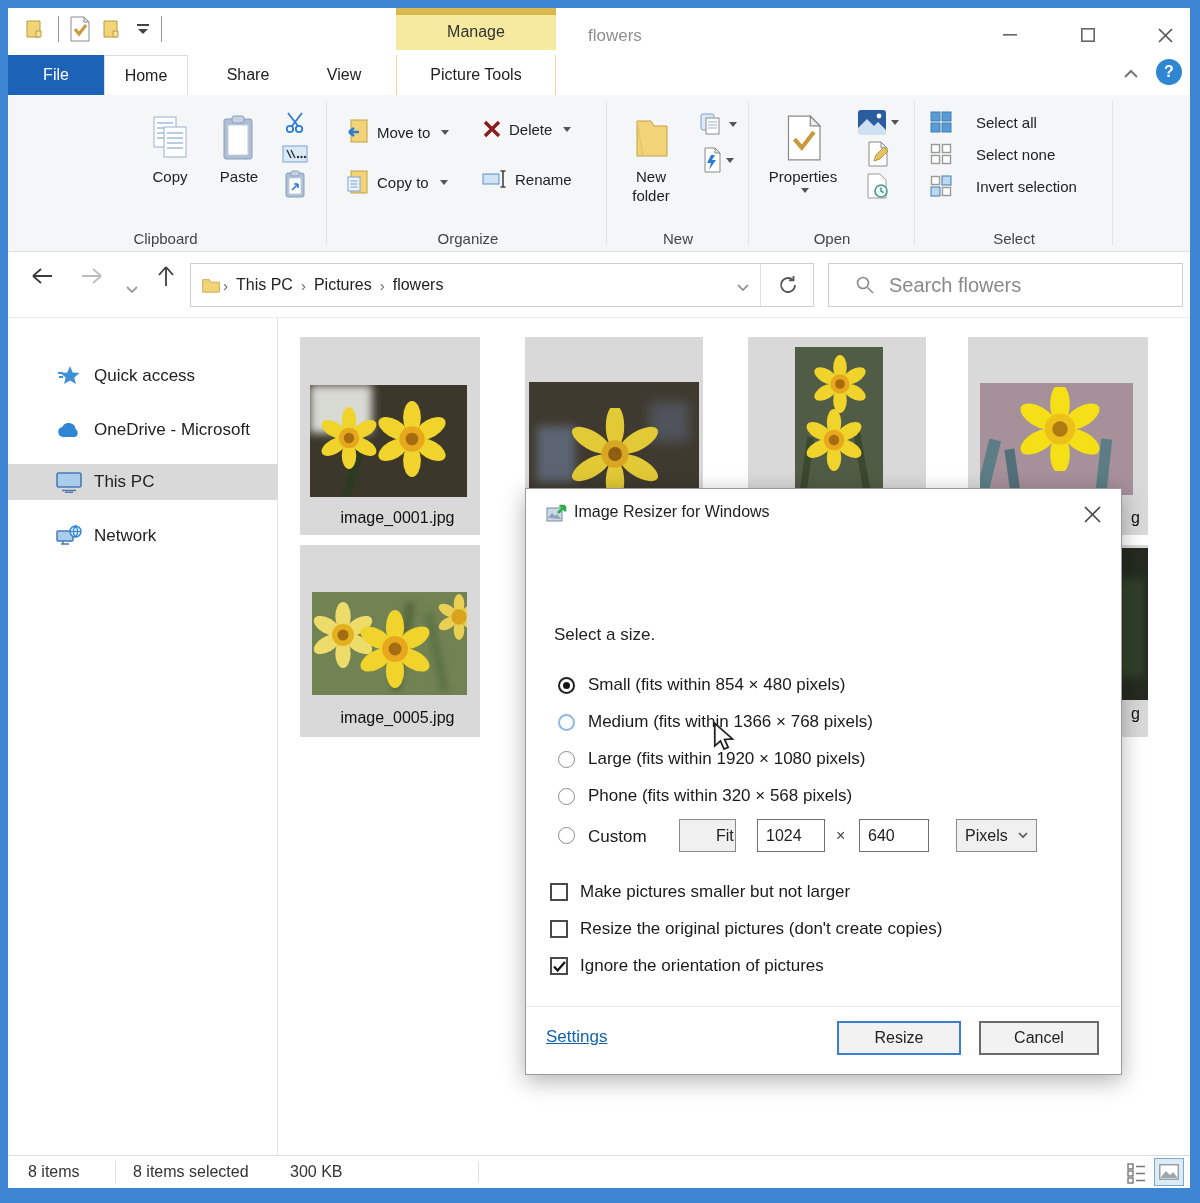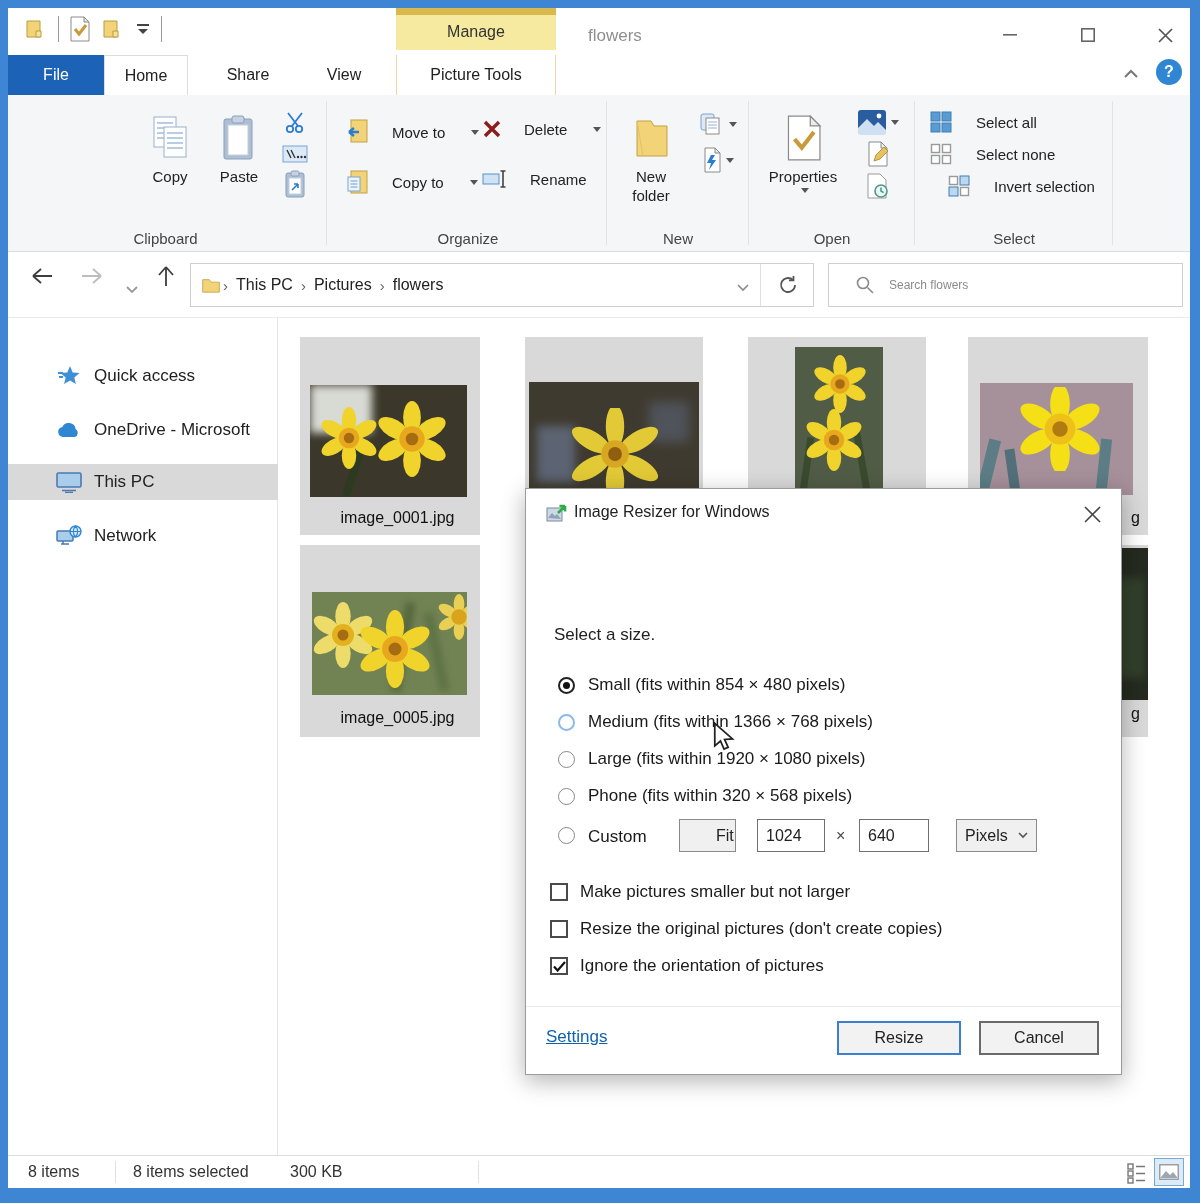--- a/index.html
+++ b/index.html
@@ -30,33 +30,33 @@
   .tab-pict { left:388px; width:160px; border-left:1px solid #e3d9a8; border-right:1px solid #e3d9a8; }
 
   
   .ribbon { position:absolute; left:8px; top:95px; width:1182px; height:157px; background:#f5f6f7; border-bottom:1px solid #dadce0; }
   .rgroup { position:absolute; top:0; height:156px; }
   .rgroup-label { position:absolute; bottom:4px; left:0; width:100%; text-align:center; font-size:15px; color:#444; }
   .rsep { position:absolute; top:6px; width:1px; height:144px; background:#e1e3e6; }
   .rbtn { position:absolute; display:flex; flex-direction:column; align-items:center; font-size:15px; color:#222; }
   .rbtn .ric { height:52px; display:flex; align-items:flex-end; justify-content:center; }
   .rbtn .rtx { margin-top:6px; text-align:center; line-height:19px; }
-  .rrow { position:absolute; display:flex; align-items:center; gap:22px; font-size:15px; color:#222; }
+  .rrow { position:absolute; display:flex; align-items:center; gap:7px; font-size:15px; color:#222; }
   .tri { display:inline-block; width:0; height:0; border-left:4px solid transparent; border-right:4px solid transparent; border-top:5px solid #555; margin-left:4px; }
   .sbtn { position:absolute; width:30px; height:26px; display:flex; align-items:center; justify-content:center; }
   .srow { position:absolute; display:flex; align-items:center; gap:24px; font-size:15px; color:#222; }
 
   
   .navbar { position:absolute; left:8px; top:252px; width:1182px; height:66px; background:#fff; border-bottom:1px solid #ececec; }
   .navarrow { position:absolute; top:16px; font-size:22px; }
   .crumbbox { position:absolute; left:182px; top:11px; width:624px; height:44px; border:1px solid #cfcfcf; background:#fff; display:flex; align-items:center; }
   .crumb { font-size:16px; color:#222; padding:0 6px; }
   .chev { font-size:15px; color:#666; padding:0 2px; }
   .searchbox { position:absolute; left:820px; top:11px; width:355px; height:44px; border:1px solid #cfcfcf; background:#fff; display:flex; align-items:center; }
-  .searchbox input { border:none; outline:none; font-size:12px; color:#555; width:250px; font-family:"Liberation Sans",sans-serif; }
+  .searchbox input { border:none; outline:none; font-size:20px; color:#555; width:250px; font-family:"Liberation Sans",sans-serif; }
   .searchbox input::placeholder { color:#8a8a8a; }
 
   
   .sidebar { position:absolute; left:8px; top:318px; width:270px; height:837px; background:#fff; border-right:1px solid #e6e6e6; }
   .sideitem { position:absolute; left:0; width:270px; height:36px; display:flex; align-items:center; font-size:17px; color:#222; }
   .sideitem .sic { width:26px; margin-left:48px; margin-right:12px; display:flex; justify-content:center; }
   .sideitem.sel { background:#d9d9d9; }
 
   
   .content { position:absolute; left:279px; top:318px; width:911px; height:837px; background:#fff; }
@@ -329,21 +329,21 @@
       </div>
       <div class="srow" style="left:14px;top:48px;">
         <svg width="22" height="22" viewBox="0 0 22 22">
             <rect x="1.5" y="1.5" width="8" height="8" fill="#fff" stroke="#9a9a9a" stroke-width="1.4"></rect>
             <rect x="12.5" y="1.5" width="8" height="8" fill="#fff" stroke="#9a9a9a" stroke-width="1.4"></rect>
             <rect x="1.5" y="12.5" width="8" height="8" fill="#fff" stroke="#9a9a9a" stroke-width="1.4"></rect>
             <rect x="12.5" y="12.5" width="8" height="8" fill="#fff" stroke="#9a9a9a" stroke-width="1.4"></rect>
           </svg>
         <span>Select none</span>
       </div>
-      <div class="srow" style="left:14px;top:80px;margin-left:18px;">
+      <div class="srow" style="left:14px;top:80px;">
         <svg width="22" height="22" viewBox="0 0 22 22">
             <rect x="12" y="1" width="9" height="9" fill="#bdd7f0" stroke="#3c7fb1"></rect>
             <rect x="1" y="12" width="9" height="9" fill="#bdd7f0" stroke="#3c7fb1"></rect>
             <rect x="1.5" y="1.5" width="8" height="8" fill="#fff" stroke="#9a9a9a" stroke-width="1.4"></rect>
             <rect x="12.5" y="12.5" width="8" height="8" fill="#fff" stroke="#9a9a9a" stroke-width="1.4"></rect>
           </svg>
         <span>Invert selection</span>
       </div>
       <div class="rgroup-label">Select</div>
     </div>

